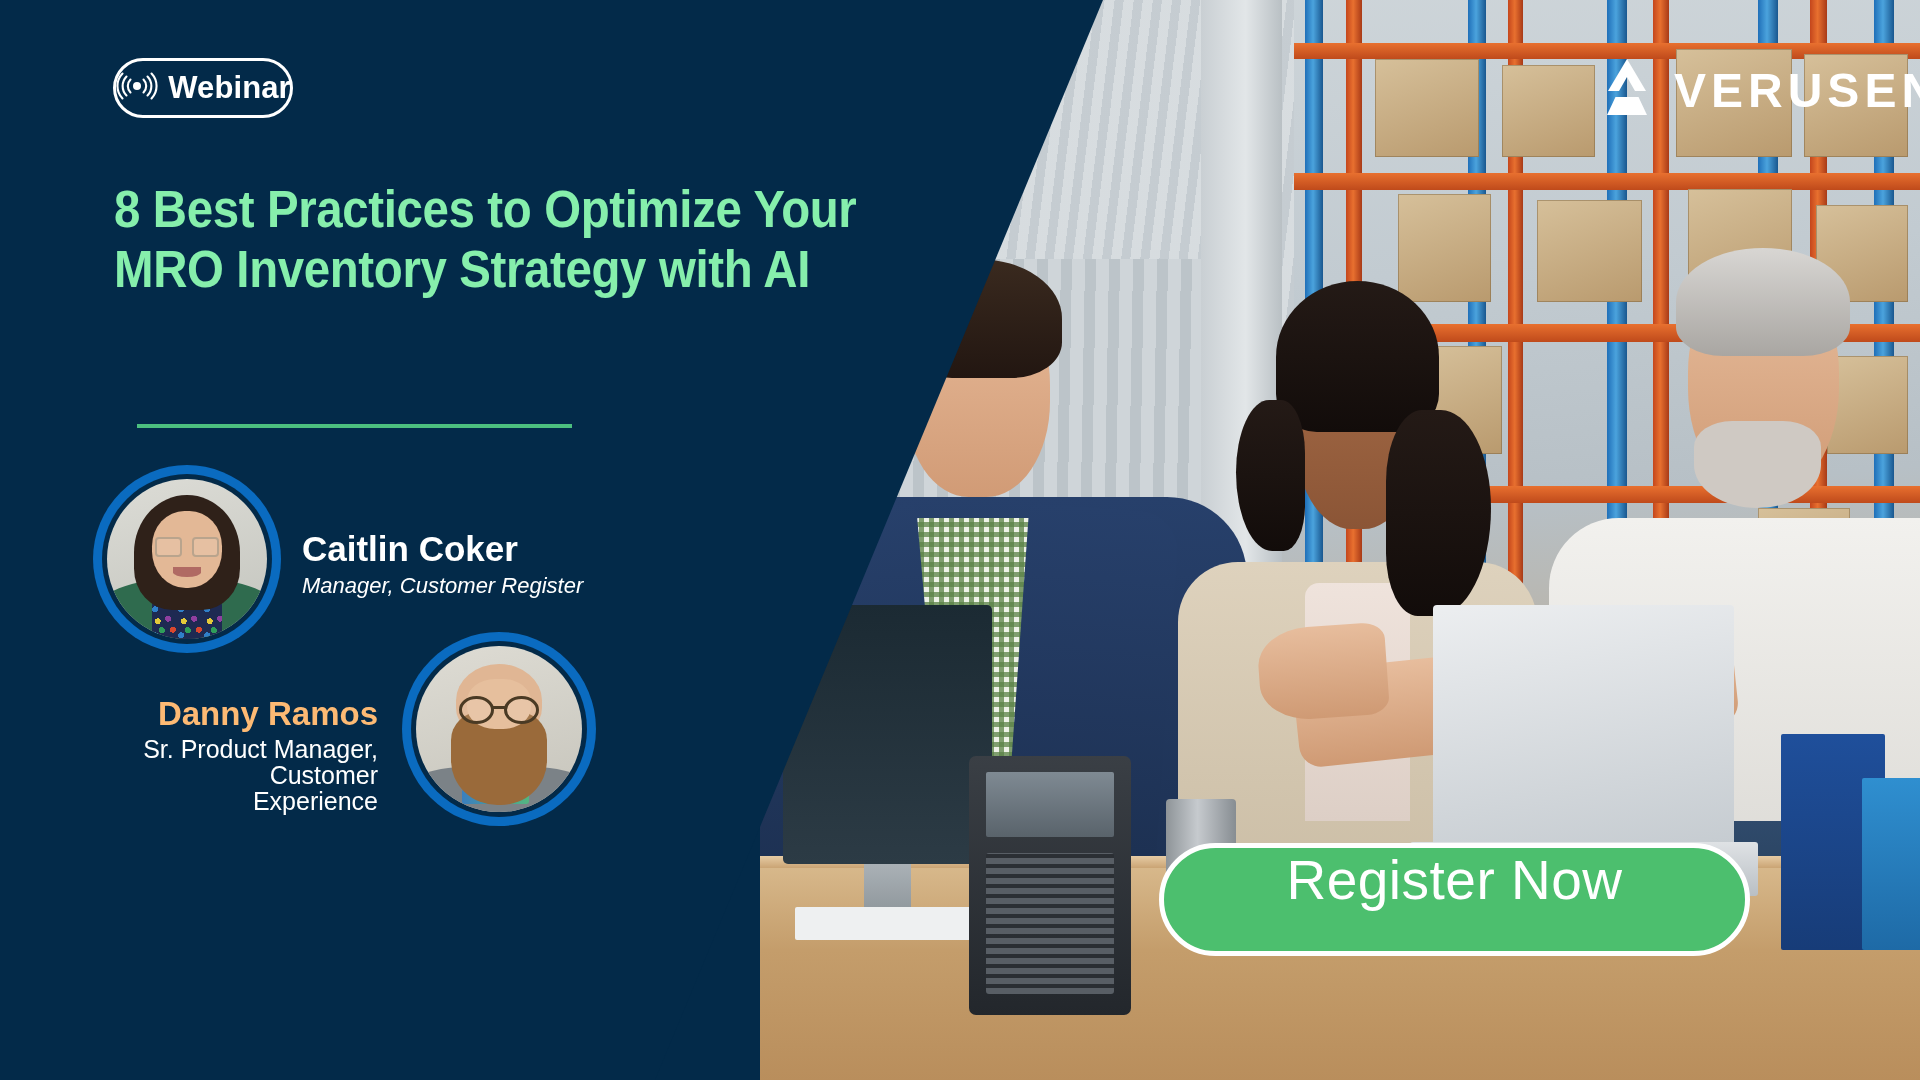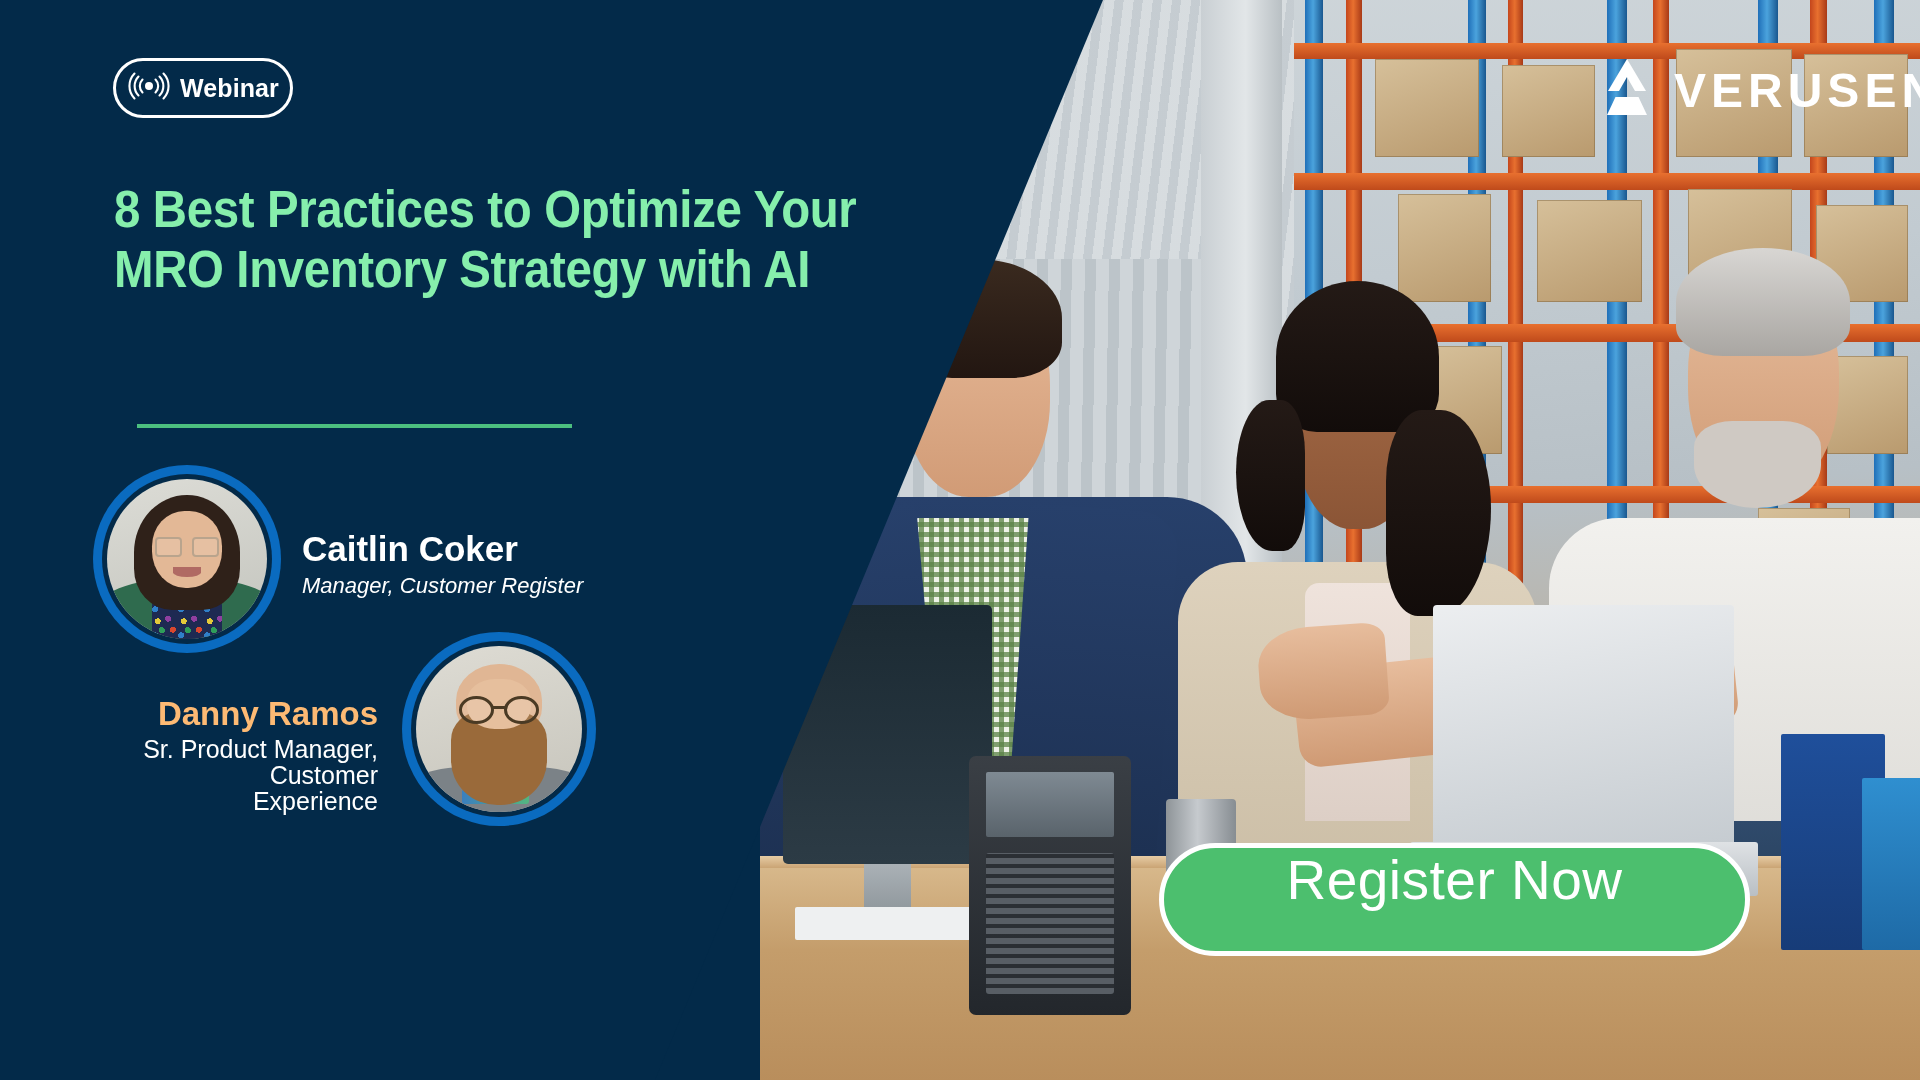--- a/index.html
+++ b/index.html
@@ -75,21 +75,21 @@
   #navy-panel { position:absolute; inset:0; z-index:2;
     background:#032a49;
     clip-path:polygon(0 0, 1103px 0, 655px 1080px, 0 1080px); }
 
   
   #content { position:absolute; z-index:3; left:0; top:0; width:1000px; height:1080px; }
 
   .badge { position:absolute; left:113px; top:58px; width:180px; height:60px;
     border:3px solid #ffffff; border-radius:32px;
     display:flex; align-items:center; justify-content:center; gap:9px; }
-  .badge-text { color:#fff; font-size:25px; font-weight:700; letter-spacing:.1px; }
+  .badge-text { color:#fff; font-size:31px; font-weight:700; letter-spacing:.1px; }
 
   .title { position:absolute; left:114px; top:180px; width:830px;
     color:#86efac; font-size:51px; font-weight:700; line-height:60px;
     letter-spacing:-0.4px; font-stretch:condensed; }
   .title .ln { display:block; white-space:nowrap; transform:scaleX(.93); transform-origin:left center; }
 
   .date { position:absolute; left:108px; top:331px;
     color:#ffffff; font-size:38px; font-style:italic; font-weight:400; letter-spacing:.6px; }
 
   .divider { position:absolute; left:137px; top:424px; width:435px; height:4px; background:#4cbf7f; }

